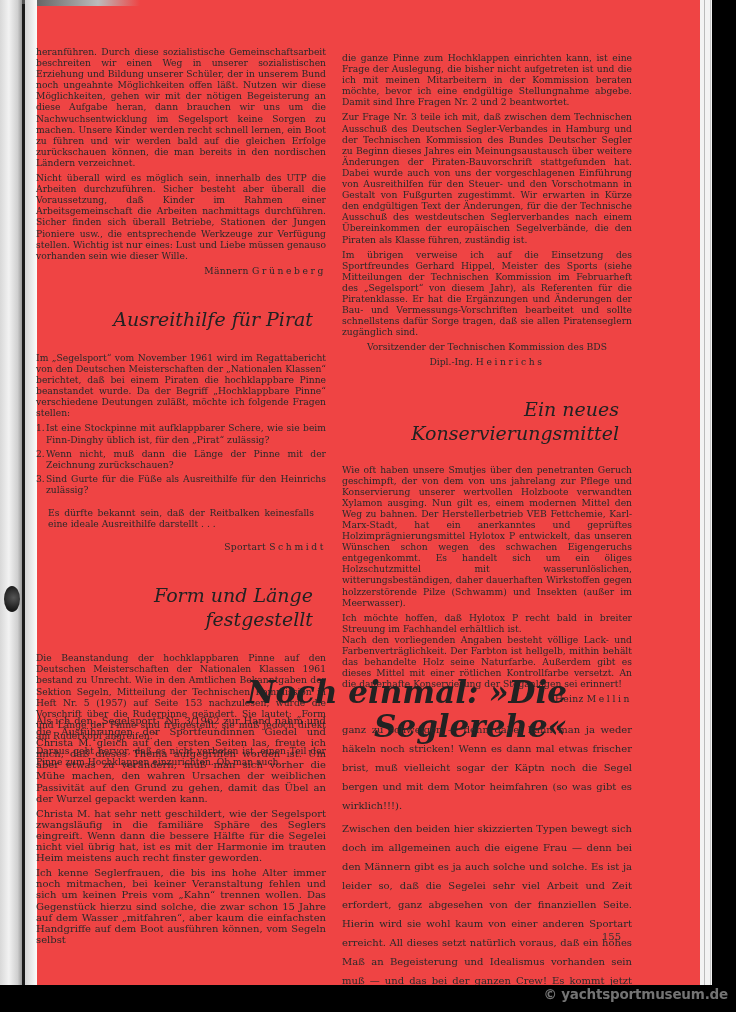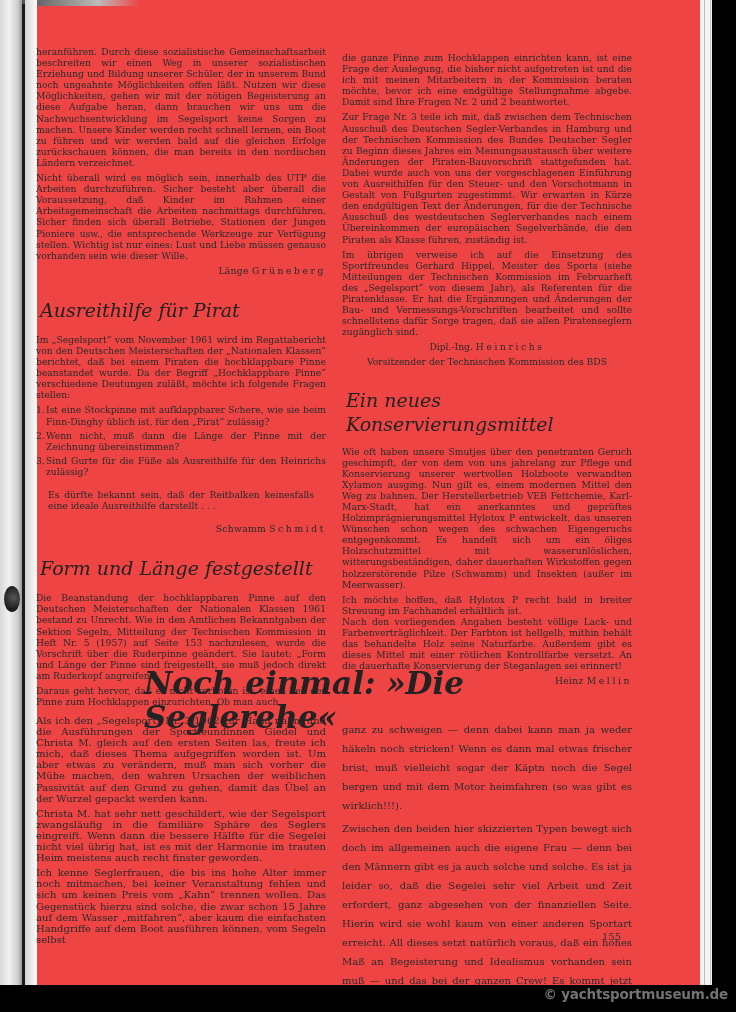--- a/index.html
+++ b/index.html
@@ -20,21 +20,21 @@
   .hole { position:absolute; left:4px; top:586px; width:16px; height:26px; border-radius:50%;
           background:radial-gradient(circle at 60% 45%,#555,#1a1a1a 70%); }
   .col { position:absolute; font-size:9.2px; line-height:11.1px; text-align:justify; }
   .col p { margin:0 0 4px 0; }
   .col-left { left:36px; top:46px; width:290px; }
   .col-right { left:342px; top:52px; width:290px; }
   .sig { text-align:right; letter-spacing:0.3px; margin:3px 0 0 0; }
   .sig .spaced { letter-spacing:2.6px;margin-top:26px; }
   .sig-center { text-align:center; margin:6px 0 0 0; }
   .heading { font-family:"DejaVu Serif", serif; font-style:italic; font-weight:normal;
-             color:#222; text-align:left; margin:4px; }
+             color:#222; text-align:right; margin:13px; }
   .h-med { font-size:19px; line-height:24px; }
   .h-big { font-size:31px; line-height:34px;font-weight:bold; }
   .list-item { display:flex; margin:0 0 3px 0; }
   .list-item .num { width:10px; flex:none; }
   .list-item .txt { flex:1; }
   .title-main { position:absolute; left:140px; top:662px; width:440px; }
   .bottom-left { position:absolute; left:36px; top:715px; width:290px; font-size:10px; line-height:11.1px; text-align:justify; }
   .bottom-right { position:absolute; left:342px; top:720px; width:290px; font-size:10px; line-height:19px; text-align:justify; }
   .bottom-left p, .bottom-right p { margin:0 0 4px 0; }
   .page-number { position:absolute; left:602px; top:931px; font-size:10px; color:#333; }
@@ -49,64 +49,64 @@
   <div class="gutter"></div>
   <div class="gutter-line"></div>
   <div class="gutter-fade"></div>
   <div class="hole"></div>
   <div class="right-edge"></div>
 
   <div class="col col-left">
     <p>heranführen. Durch diese sozialistische Gemeinschaftsarbeit beschreiten wir einen Weg in unserer sozialistischen Erziehung und Bildung unserer Schüler, der in unserem Bund noch ungeahnte Möglichkeiten offen läßt. Nutzen wir diese Möglichkeiten, gehen wir mit der nötigen Begeisterung an diese Aufgabe heran, dann brauchen wir uns um die Nachwuchsentwicklung im Segelsport keine Sorgen zu machen. Unsere Kinder werden recht schnell lernen, ein Boot zu führen und wir werden bald auf die gleichen Erfolge zurückschauen können, die man bereits in den nordischen Ländern verzeichnet.</p>
     <p>Nicht überall wird es möglich sein, innerhalb des UTP die Arbeiten durchzuführen. Sicher besteht aber überall die Voraussetzung, daß Kinder im Rahmen einer Arbeitsgemeinschaft die Arbeiten nachmittags durchführen. Sicher finden sich überall Betriebe, Stationen der Jungen Pioniere usw., die entsprechende Werkzeuge zur Verfügung stellen. Wichtig ist nur eines: Lust und Liebe müssen genauso vorhanden sein wie dieser Wille.</p>
     <p class="sig">
-      <span>Länge</span>
+      <span>Männern</span>
       <span class="spaced">Grüneberg</span>
     </p>
 
     <div style="height:14px"></div>
     <h2 class="heading h-med">Ausreithilfe für Pirat</h2>
     <div style="height:8px"></div>
     <p>Im „Segelsport“ vom November 1961 wird im Regattabericht von den Deutschen Meisterschaften der „Nationalen Klassen“ berichtet, daß bei einem Piraten die hochklappbare Pinne beanstandet wurde. Da der Begriff „Hochklappbare Pinne“ verschiedene Deutungen zuläßt, möchte ich folgende Fragen stellen:</p>
     <div>
       <div class="list-item">
         <span class="num">1.</span>
         <span class="txt">Ist eine Stockpinne mit aufklappbarer Schere, wie sie beim Finn-Dinghy üblich ist, für den „Pirat“ zulässig?</span>
       </div>
       <div class="list-item">
         <span class="num">2.</span>
-        <span class="txt">Wenn nicht, muß dann die Länge der Pinne mit der Zeichnung übereinstimmen?</span>
+        <span class="txt">Wenn nicht, muß dann die Länge der Pinne mit der Zeichnung zurückschauen?</span>
       </div>
       <div class="list-item">
         <span class="num">3.</span>
         <span class="txt">Sind Gurte für die Füße als Ausreithilfe für den Heinrichs zulässig?</span>
       </div>
     </div>
     <p style="margin:12px">Es dürfte bekannt sein, daß der Reitbalken keinesfalls eine ideale Ausreithilfe darstellt . . .</p>
     <p class="sig" style="margin-top:0">
-      <span>Schwamm</span>
+      <span>Sportart</span>
       <span class="spaced">Schmidt</span>
     </p>
 
     <div style="height:14px"></div>
     <h2 class="heading h-med">Form und Länge festgestellt</h2>
     <div style="height:8px"></div>
     <p>Die Beanstandung der hochklappbaren Pinne auf den Deutschen Meisterschaften der Nationalen Klassen 1961 bestand zu Unrecht. Wie in den Amtlichen Bekanntgaben der Sektion Segeln, Mitteilung der Technischen Kommission in Heft Nr. 5 (1957) auf Seite 153 nachzulesen, wurde die Vorschrift über die Ruderpinne geändert. Sie lautet: „Form und Länge der Pinne sind freigestellt, sie muß jedoch direkt am Ruderkopf angreifen.“</p>
     <p>Daraus geht hervor, daß es nicht verboten ist, einen Teil der Pinne zum Hochklappen einzurichten. Ob man auch</p>
   </div>
 
   <div class="col col-right">
     <p>die ganze Pinne zum Hochklappen einrichten kann, ist eine Frage der Auslegung, die bisher nicht aufgetreten ist und die ich mit meinen Mitarbeitern in der Kommission beraten möchte, bevor ich eine endgültige Stellungnahme abgebe. Damit sind Ihre Fragen Nr. 2 und 2 beantwortet.</p>
     <p>Zur Frage Nr. 3 teile ich mit, daß zwischen dem Technischen Ausschuß des Deutschen Segler-Verbandes in Hamburg und der Technischen Kommission des Bundes Deutscher Segler zu Beginn dieses Jahres ein Meinungsaustausch über weitere Änderungen der Piraten-Bauvorschrift stattgefunden hat. Dabei wurde auch von uns der vorgeschlagenen Einführung von Ausreithilfen für den Steuer- und den Vorschotmann in Gestalt von Fußgurten zugestimmt. Wir erwarten in Kürze den endgültigen Text der Änderungen, für die der Technische Ausschuß des westdeutschen Seglerverbandes nach einem Übereinkommen der europäischen Segelverbände, die den Piraten als Klasse führen, zuständig ist.</p>
     <p>Im übrigen verweise ich auf die Einsetzung des Sportfreundes Gerhard Hippel, Meister des Sports (siehe Mitteilungen der Technischen Kommission im Februarheft des „Segelsport“ von diesem Jahr), als Referenten für die Piratenklasse. Er hat die Ergänzungen und Änderungen der Bau- und Vermessungs-Vorschriften bearbeitet und sollte schnellstens dafür Sorge tragen, daß sie allen Piratenseglern zugänglich sind.</p>
+    <p class="sig-center" style="margin-top:1px">Vorsitzender der Technischen Kommission des BDS</p>
     <p class="sig-center">
       <span>Dipl.-Ing.</span>
       <span style="letter-spacing:2.6px">Heinrichs</span>
     </p>
-    <p class="sig-center" style="margin-top:1px">Vorsitzender der Technischen Kommission des BDS</p>
 
     <div style="height:12px"></div>
     <h2 class="heading h-med">Ein neues Konservierungsmittel</h2>
     <div style="height:6px"></div>
     <p>Wie oft haben unsere Smutjes über den penetranten Geruch geschimpft, der von dem von uns jahrelang zur Pflege und Konservierung unserer wertvollen Holzboote verwandten Xylamon ausging. Nun gilt es, einem modernen Mittel den Weg zu bahnen. Der Herstellerbetrieb VEB Fettchemie, Karl-Marx-Stadt, hat ein anerkanntes und geprüftes Holzimprägnierungsmittel Hylotox P entwickelt, das unseren Wünschen schon wegen des schwachen Eigengeruchs entgegenkommt. Es handelt sich um ein öliges Holzschutzmittel mit wasserunlöslichen, witterungsbeständigen, daher dauerhaften Wirkstoffen gegen holzzerstörende Pilze (Schwamm) und Insekten (außer im Meerwasser).</p>
     <p style="margin:0">Ich möchte hoffen, daß Hylotox P recht bald in breiter Streuung im Fachhandel erhältlich ist.</p>
     <p>Nach den vorliegenden Angaben besteht völlige Lack- und Farbenverträglichkeit. Der Farbton ist hellgelb, mithin behält das behandelte Holz seine Naturfarbe. Außerdem gibt es dieses Mittel mit einer rötlichen Kontrollfarbe versetzt. An die dauerhafte Konservierung der Steganlagen sei erinnert!</p>
     <p class="sig" style="margin-top:0">
       <span>Heinz</span>
       <span class="spaced">Mellin</span>

